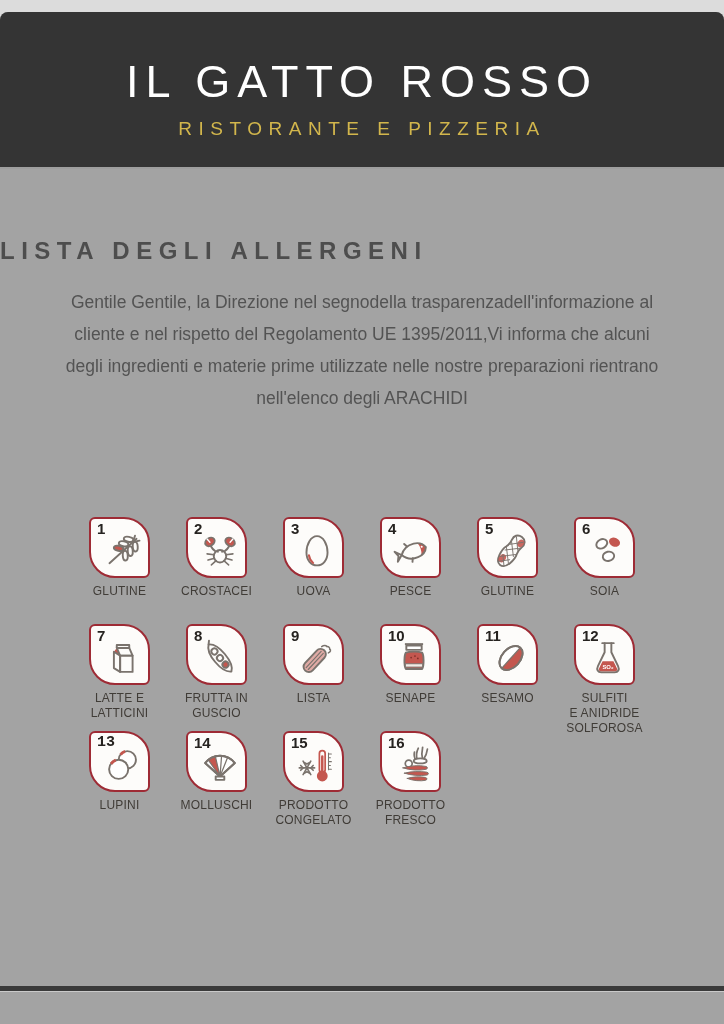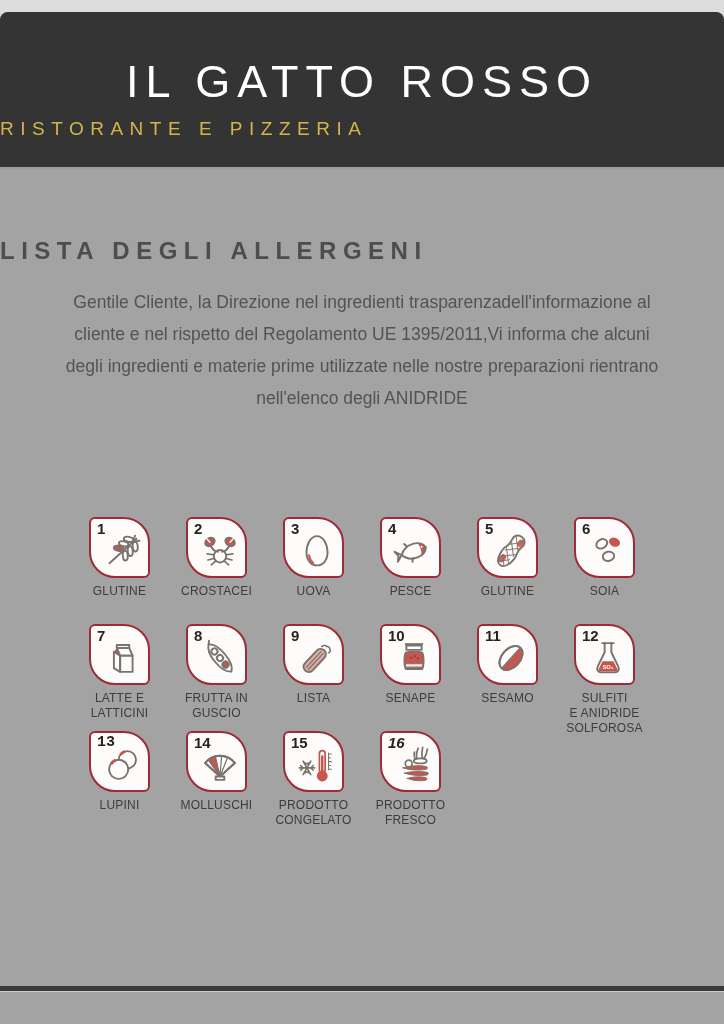--- a/index.html
+++ b/index.html
@@ -13,21 +13,21 @@
   .header{
     position:absolute;top:0;left:0;width:724px;height:155px;
     background:#343434;border-bottom:2px solid #9e9e9e;
   }
   .header-title{
     position:absolute;top:47px;left:0;width:100%;text-align:center;
     color:#ffffff;font-size:45px;font-weight:400;letter-spacing:7px;line-height:1;
     white-space:nowrap;
   }
   .header-subtitle{
-    position:absolute;top:107px;left:0;width:100%;text-align:left;
+    position:absolute;top:107px;left:0;width:100%;text-align:center;
     color:#d2b64c;font-size:19px;font-weight:400;letter-spacing:6.5px;line-height:1;
     white-space:nowrap;
   }
   
   .section-title{
     position:absolute;top:227px;left:0;width:100%;
     color:#4d4d4d;font-size:24px;font-weight:700;letter-spacing:6.5px;line-height:1;
     white-space:nowrap;
   }
   
@@ -69,24 +69,24 @@
 <div class="page">
 
   <div class="header">
     <div class="header-title">IL GATTO ROSSO</div>
     <div class="header-subtitle">RISTORANTE E PIZZERIA</div>
   </div>
 
   <div class="section-title">LISTA DEGLI ALLERGENI</div>
 
   <div class="intro">
-    <div>Gentile Cliente, la Direzione nel ingredienti trasparenzadell'informazione al</div>
+    <div>Gentile Gentile, la Direzione nel segnodella trasparenzadell'informazione al</div>
     <div>cliente e nel rispetto del Regolamento UE 1395/2011,Vi informa che alcuni</div>
     <div>degli ingredienti e materie prime utilizzate nelle nostre preparazioni rientrano</div>
-    <div>nell'elenco degli ANIDRIDE</div>
+    <div>nell'elenco degli ARACHIDI</div>
   </div>
 
   <div class="grid">
       <div class="cell">
         <div class="box" style="border-color: rgb(158, 43, 53);">
           <span class="num">1</span>
           <span class="ic">
             <svg viewBox="0 0 48 48" fill="none" stroke="#7a736d" stroke-width="2" stroke-linecap="round" stroke-linejoin="round">
               <g transform="rotate(48 24 24)">
                 <line x1="24" y1="5" x2="24" y2="43"></line>
@@ -334,21 +334,21 @@
               <rect x="26.5" y="9" width="6" height="23" rx="3" stroke="#c4574f" stroke-width="1.8"></rect>
               <circle cx="29.5" cy="35.5" r="4.8" fill="#c4574f" stroke="#c4574f"></circle>
               <path d="M36 11.5 L36 29 M36 12.5 L39 12.5 M36 16.5 L38 16.5 M36 20.5 L39 20.5 M36 24.5 L38 24.5 M36 28.5 L39 28.5" stroke-width="1.1"></path>
             </svg>
           </span>
         </div>
         <div class="lab">PRODOTTO
 CONGELATO</div>
       </div>
       <div class="cell">
-        <div class="box" style="border-color: rgb(158, 43, 53); font-style: italic;">
+        <div class="box" style="border-color: rgb(158, 43, 53);">
           <span class="num">16</span>
           <span class="ic">
             <svg viewBox="0 0 48 48" fill="none" stroke="#7a736d" stroke-width="1.8" stroke-linecap="round" stroke-linejoin="round">
               <path d="M24.5 10.5 C23.8 13.5 24.2 16.5 26 19"></path>
               <path d="M28.5 6.5 C26.5 10.5 26 15 27.5 19"></path>
               <path d="M33 5.5 C32 10 32 14.5 33 18.5"></path>
               <path d="M38 7.5 C37.5 11.5 36.3 15 34 18"></path>
               <ellipse cx="30.5" cy="19.8" rx="6.8" ry="2.6" fill="#ffffff"></ellipse>
               <circle cx="18.5" cy="22.5" r="3.6" fill="#ffffff"></circle>
               <path d="M12.5 27 C20 24.5 30 24 36.5 25.5 C38.5 26 38.5 28 36.5 28.5 C30 30 20 29.5 12.5 27 Z" fill="#c4574f" stroke="#7a736d" stroke-width="1"></path>

